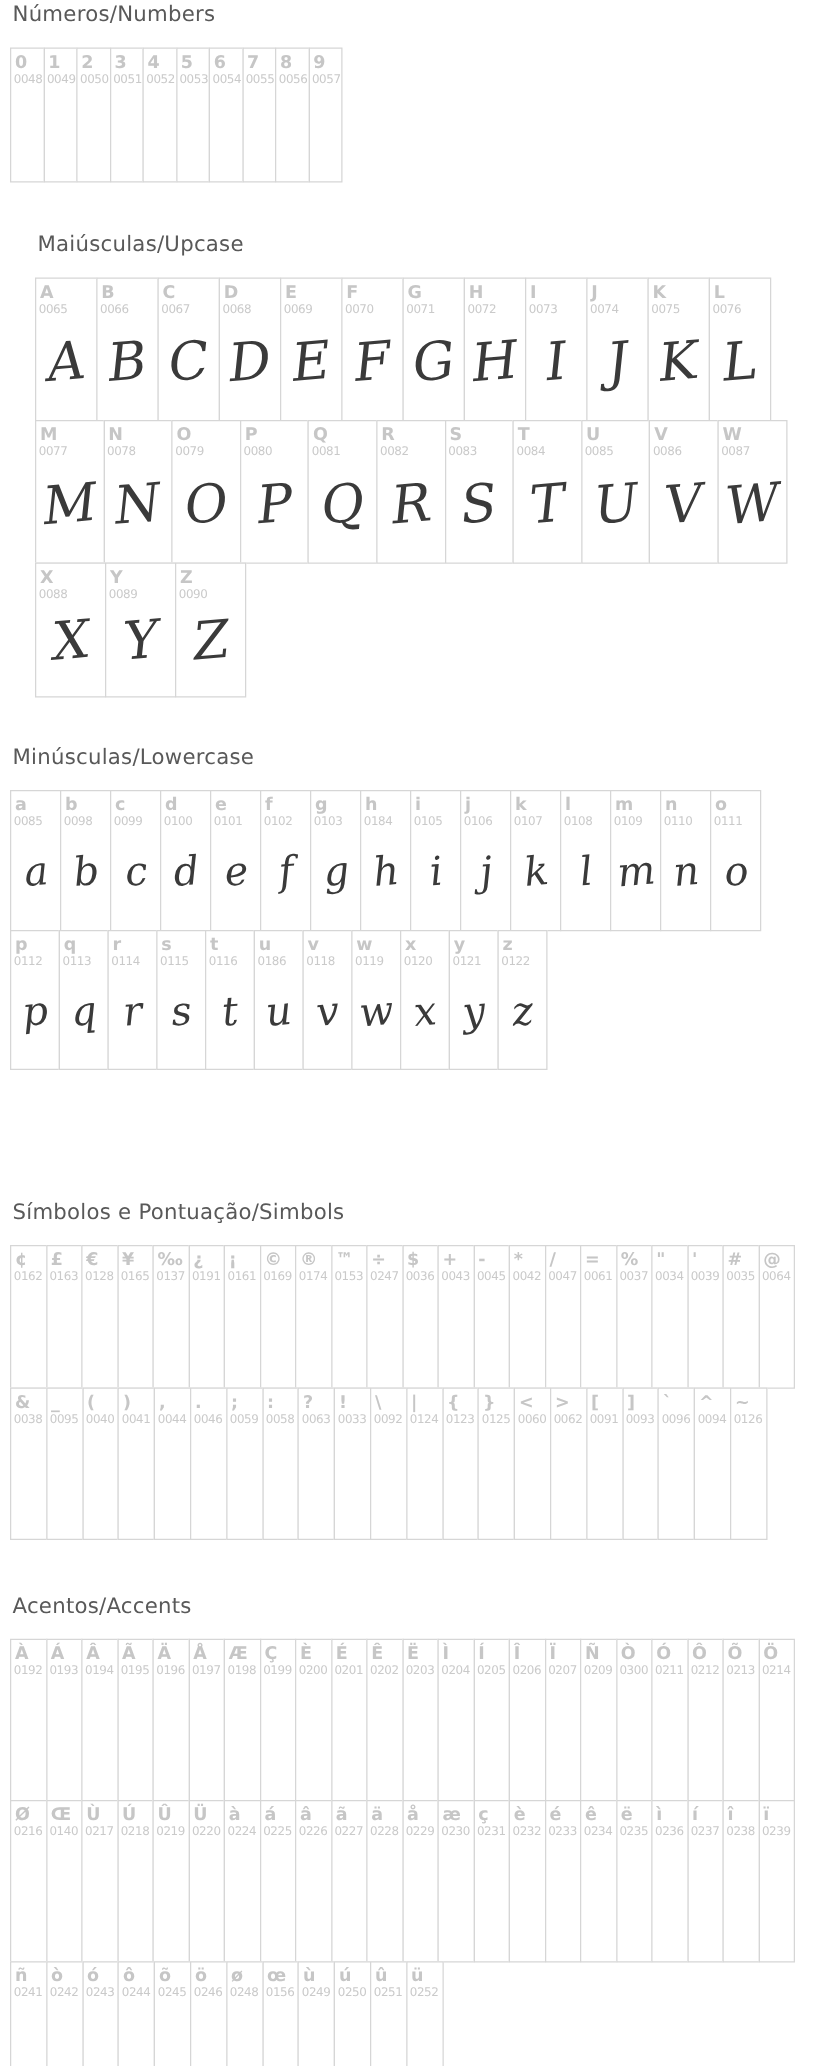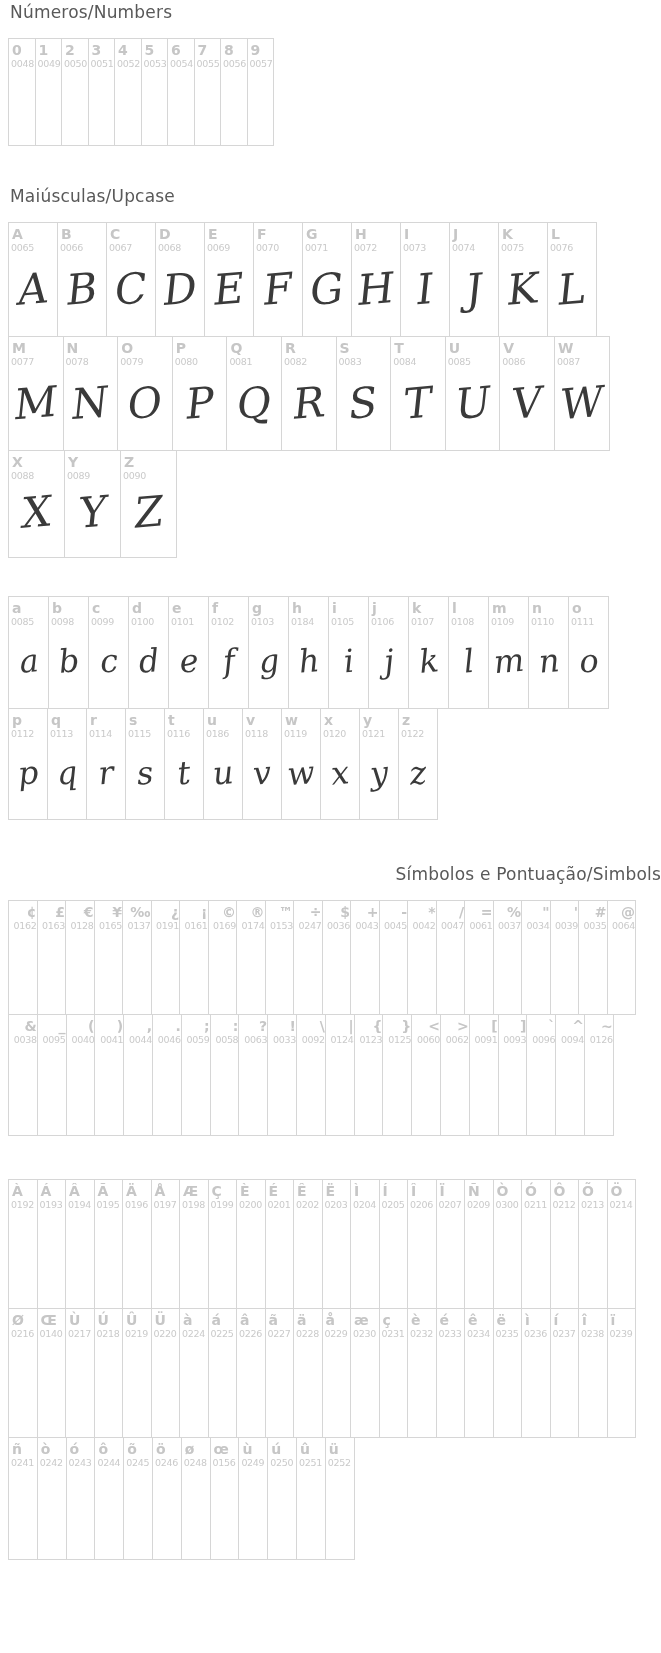--- a/index.html
+++ b/index.html
@@ -6,23 +6,23 @@
     margin: 0; padding: 0;
     background: #ffffff;
     width: 661px; height: 1653px;
     overflow: hidden;
     font-family: "DejaVu Sans", "Liberation Sans", sans-serif;
   }
   .page { padding: 2px 0 0 8px; width: 653px; }
 
   .charmap-section { margin-top: 38px; }
   .sec-numbers   { margin-top: 0; }
-  .sec-upcase    { margin-top: 40px; }
+  .sec-upcase    { margin-top: 40px; margin-left: 20px; }
   .sec-lowercase { margin-top: 38px; }
-  .sec-symbols   { margin-top: 44px; text-align: right; }
+  .sec-symbols   { margin-top: 104px; }
   .sec-accents   { margin-top: 43px; }
 
   .section-title {
     font-size: 17px;
     font-weight: 400;
     color: #595959;
     margin: 0 0 16px 2px;
     letter-spacing: 0.2px;
   }
 
@@ -252,20 +252,21 @@
           <div class="cell-glyph glyph-upper">Y</div>
         </div>
         <div class="cell" style="width: 57px;">
           <span class="cell-label">Z</span>
           <span class="cell-code">0090</span>
           <div class="cell-glyph glyph-upper">Z</div>
         </div>
       </div>
     </section>
     <section class="charmap-section sec-lowercase">
+      <h2 class="section-title">Minúsculas/Lowercase</h2>
       <div class="cell-row" style="height: 113px;">
         <div class="cell" style="width: 41px;">
           <span class="cell-label">a</span>
           <span class="cell-code">0085</span>
           <div class="cell-glyph glyph-lower">a</div>
         </div>
         <div class="cell" style="width: 41px;">
           <span class="cell-label">b</span>
           <span class="cell-code">0098</span>
           <div class="cell-glyph glyph-lower">b</div>
@@ -567,20 +568,21 @@
           <span class="cell-label">^</span>
           <span class="cell-code">0094</span>
         </div>
         <div class="cell" style="width: 29.8px;">
           <span class="cell-label">~</span>
           <span class="cell-code">0126</span>
         </div>
       </div>
     </section>
     <section class="charmap-section sec-accents">
+      <h2 class="section-title">Acentos/Accents</h2>
       <div class="cell-row" style="height: 130px;">
         <div class="cell" style="width: 29.5px;">
           <span class="cell-label">À</span>
           <span class="cell-code">0192</span>
         </div>
         <div class="cell" style="width: 29.5px;">
           <span class="cell-label">Á</span>
           <span class="cell-code">0193</span>
         </div>
         <div class="cell" style="width: 29.5px;">

